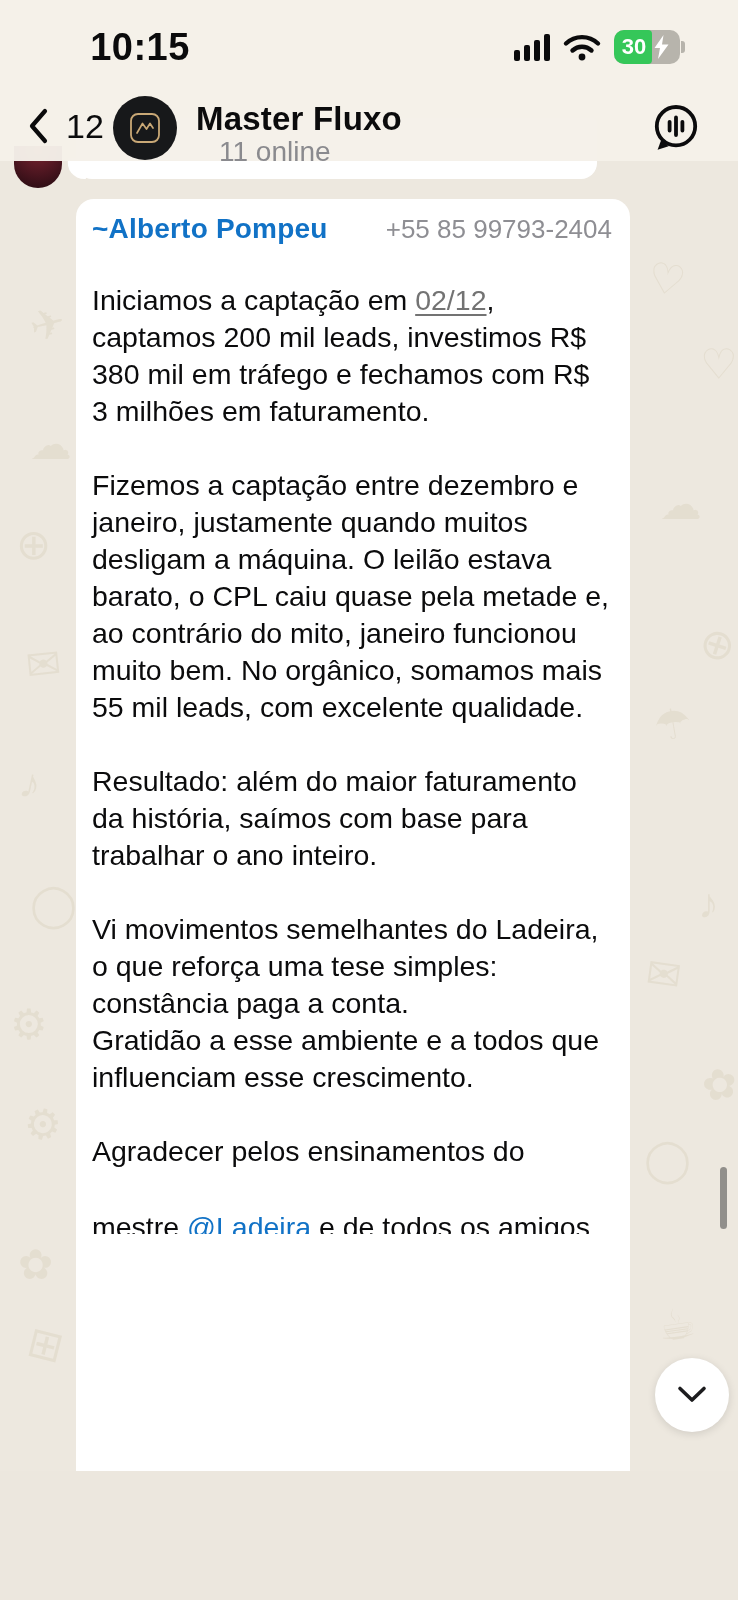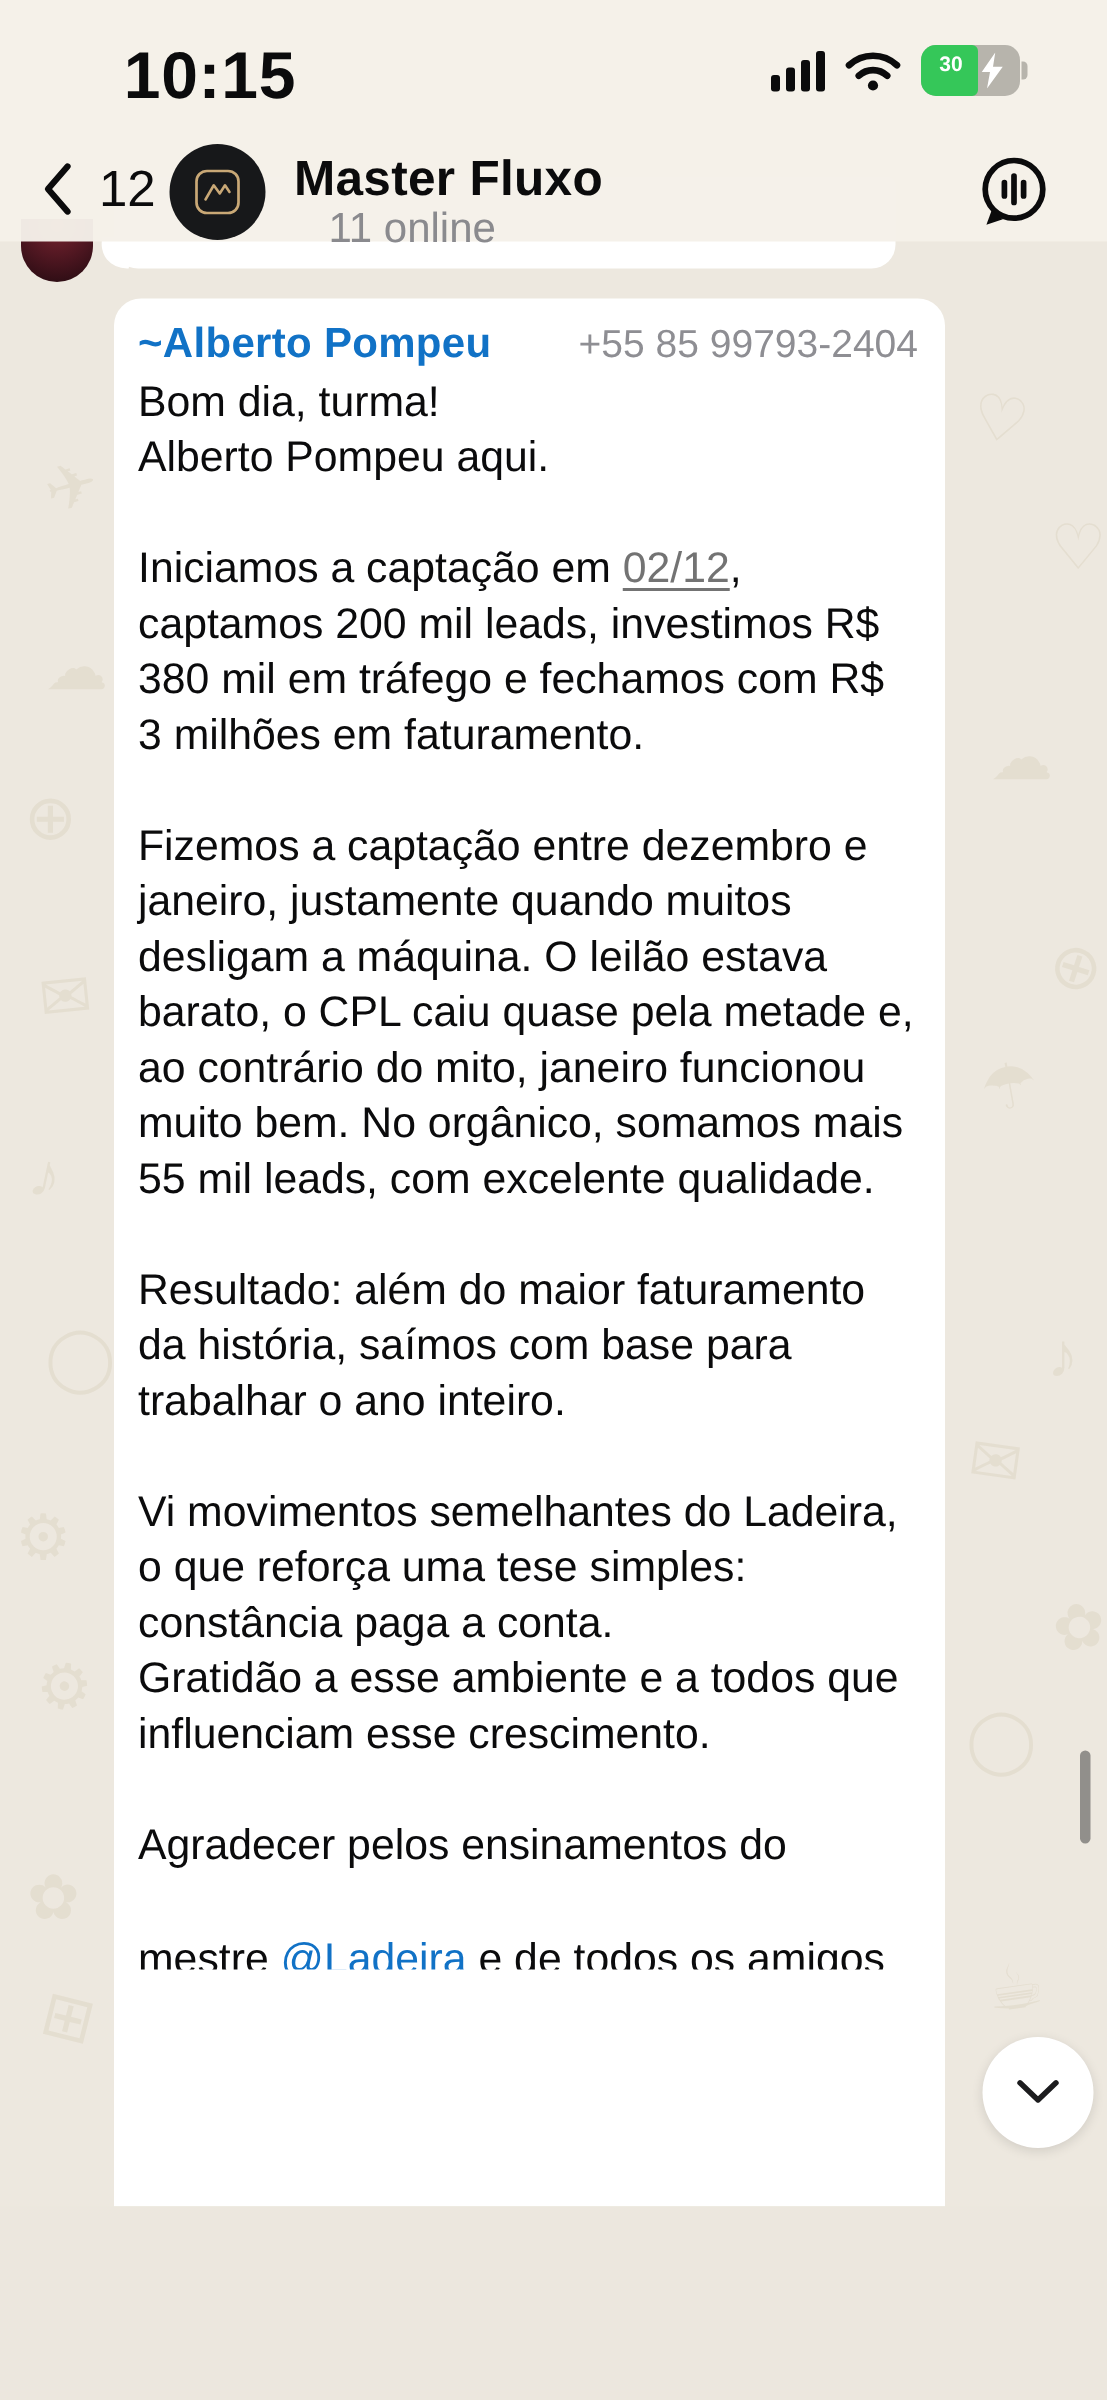--- a/index.html
+++ b/index.html
@@ -35,27 +35,27 @@
   .phone{ font-size:26px; color:#8E8E93; }
   .para{ font-size:28.5px; line-height:37px; white-space:pre-line; color:#0b0b0c; margin-top:37px; }
   .para.first{ margin-top:5px; }
   .para.last{ margin-top:37px; }
   .date-link{ text-decoration:underline; text-underline-offset:4px; color:#737373; }
   .clipped-line{ height:25px; overflow:hidden; font-size:28.5px; line-height:37px;margin-top:39px; }
   .mention{ color:#1172C6; }
   
   .statusbar{ position:absolute; left:0; top:0; width:738px; height:70px; z-index:6; }
   .time{ position:absolute; left:60px; top:26px; width:160px; text-align:center;
-    font-size:44px; font-weight:bold; letter-spacing:.5px; }
+    font-size:38px; font-weight:bold; letter-spacing:.5px; }
   .sicons{ position:absolute; right:58px; top:30px; display:flex; align-items:center; gap:12px; }
   .signal{ display:flex; align-items:flex-end; gap:3.5px; height:27px; }
   .signal i{ display:block; width:6.5px; background:#0b0b0c; border-radius:2px; }
   .battery{ position:relative; width:66px; height:34px; border-radius:10px; background:#b7b4ac; overflow:visible; }
   .battery .fill{ position:absolute; left:0; top:0; width:38px; height:34px; border-radius:10px 4px 4px 10px; background:#35C759; }
-  .battery .pct{ position:absolute; left:2px; top:4px; width:36px; text-align:center; font-size:14px; font-weight:bold; color:#fff; z-index:2; }
+  .battery .pct{ position:absolute; left:2px; top:4px; width:36px; text-align:center; font-size:22px; font-weight:bold; color:#fff; z-index:2; }
   .battery .bolt{ position:absolute; left:39px; top:5px; z-index:2; }
   .battery .nub{ position:absolute; right:-5px; top:11px; width:4px; height:12px; background:#b7b4ac; border-radius:0 3px 3px 0; }
   
   .header{
     position:absolute; left:0; top:0; width:738px; height:161px; z-index:5;
     background:rgba(245,241,233,.97);
   }
   .back{ position:absolute; left:24px; top:104px; display:flex; align-items:center; gap:14px; cursor:pointer; }
   .back-count{ font-size:34px; color:#0b0b0c; }
   .g-avatar{ position:absolute; left:113px; top:96px; width:64px; height:64px; border-radius:50%;
@@ -102,22 +102,20 @@
 
     <div class="prev-bubble"></div>
     <div class="prev-tail"></div>
     <div class="peer-avatar"></div>
 
     <div class="bubble">
       <div class="bubble-head">
         <span class="sender">~Alberto Pompeu</span>
         <span class="phone">+55 85 99793-2404</span>
       </div>
-      <p class="para first">Bom dia, turma!
-Alberto Pompeu aqui.</p>
       <p class="para"><span>Iniciamos a captação em </span><span class="date-link">02/12</span><span>, captamos 200 mil leads, investimos R$ 380 mil em tráfego e fechamos com R$ 3 milhões em faturamento.</span></p>
       <p class="para">Fizemos a captação entre dezembro e janeiro, justamente quando muitos desligam a máquina. O leilão estava barato, o CPL caiu quase pela metade e, ao contrário do mito, janeiro funcionou muito bem. No orgânico, somamos mais 55 mil leads, com excelente qualidade.</p>
       <p class="para">Resultado: além do maior faturamento da história, saímos com base para trabalhar o ano inteiro.</p>
       <p class="para">Vi movimentos semelhantes do Ladeira, o que reforça uma tese simples: constância paga a conta.
 Gratidão a esse ambiente e a todos que influenciam esse crescimento.</p>
       <p class="para last">Agradecer pelos ensinamentos do</p>
       <div class="clipped-line"><span>mestre </span><span class="mention">@Ladeira</span><span> e de todos os amigos</span></div>
     </div>
 
     <div class="scroll-thumb"></div>

